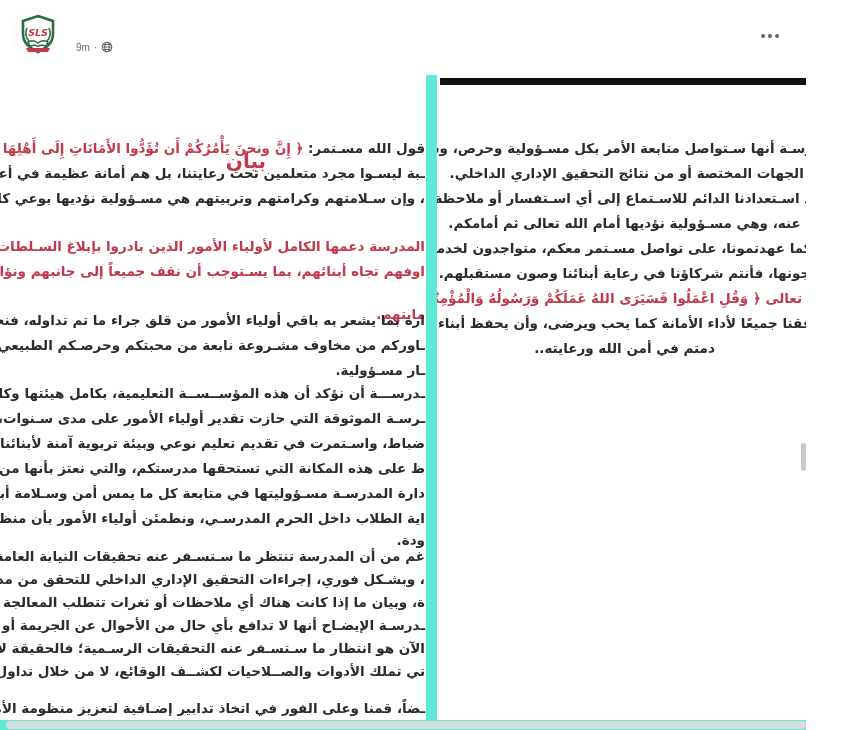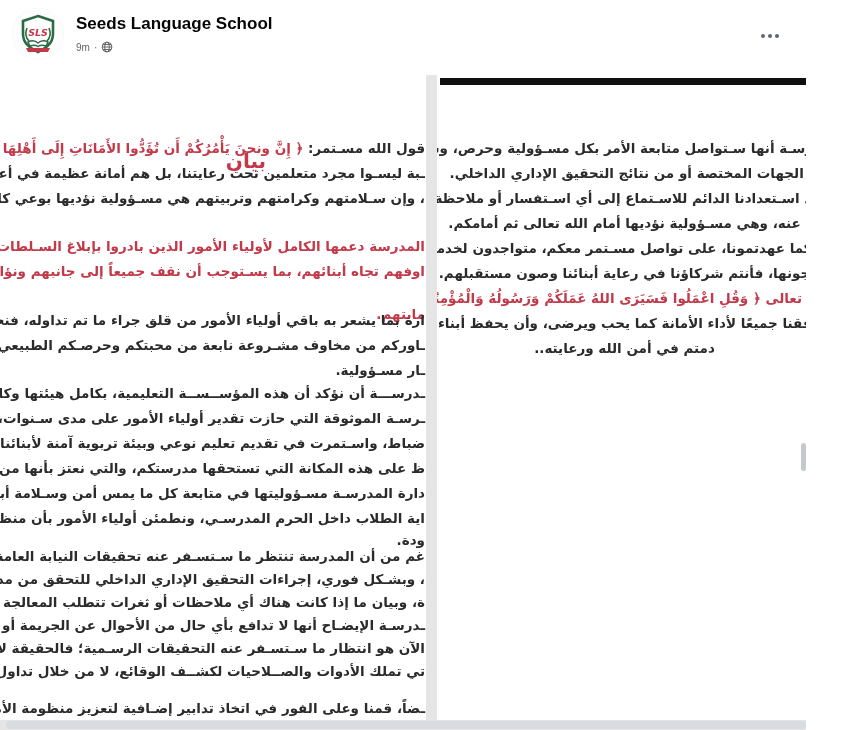--- a/index.html
+++ b/index.html
@@ -1,17 +1,17 @@
 <!DOCTYPE html>
 <html lang="en"><head>
 <meta charset="utf-8">
 <style>
   html,body{margin:0;padding:0;}
   body{background:#fff;font-family:"Liberation Sans","DejaVu Sans",sans-serif;}
-  .post{position:relative;width:806px;height:730px;background:#e5e5e5;overflow:hidden;}
+  .post{position:relative;width:806px;height:730px;background:#5eead4;overflow:hidden;}
 
   
   .header{position:absolute;top:0;left:0;right:0;height:75px;background:#fff;}
   .avatar{position:absolute;left:12px;top:8px;width:52px;height:52px;border-radius:50%;
           overflow:hidden;cursor:pointer;background:#fdfdfd;box-shadow:0 0 0 1px #eceff3 inset;}
   .hname{position:absolute;left:76px;top:14px;font-size:17px;font-weight:700;color:#050505;cursor:pointer;}
   .hsub{position:absolute;left:76px;top:40px;font-size:10px;color:#65676b;display:flex;align-items:center;gap:4px;}
   .hsub .ts{cursor:pointer;}
   .globe{display:inline-block;margin-top:1px;}
   .more{position:absolute;right:18px;top:24px;width:36px;height:24px;display:flex;align-items:center;
@@ -45,21 +45,20 @@
     <div class="avatar">
       <svg width="52" height="52" viewBox="0 0 52 52">
         <circle cx="26" cy="26" r="26" fill="#fdfdfd"></circle>
         <path d="M26 8 L41 13 V26 C41 36 33 40.5 26 44 C19 40.5 11 36 11 26 V13 Z" fill="#ffffff" stroke="#2d6b45" stroke-width="2.6"></path>
         <path d="M15 20 C13 25 14 30 17 33 M37 20 C39 25 38 30 35 33" fill="none" stroke="#2d6b45" stroke-width="1.6"></path>
         <text x="26" y="28" text-anchor="middle" font-size="9.5" font-weight="bold" font-style="italic" fill="#c23a4a" font-family="DejaVu Sans, sans-serif">SLS</text>
         <path d="M16 34 C20 32 24 33 26 35 C28 33 32 32 36 34 L34 38 C30 36.5 28 37 26 38.5 C24 37 22 36.5 18 38 Z" fill="#ffffff" stroke="#2d6b45" stroke-width="1.4"></path>
         <path d="M14 40 H38 L36 44 H16 Z" fill="#c23a4a"></path>
       </svg>
     </div>
-    <div class="hname">Seeds Language School</div>
     <div class="hsub">
       <span class="ts">9m</span>
       <span>·</span>
       <span class="globe">
         <svg width="12" height="12" viewBox="0 0 16 16" fill="none" stroke="#65676b" stroke-width="1.4">
           <circle cx="8" cy="8" r="6.4"></circle>
           <ellipse cx="8" cy="8" rx="3" ry="6.4"></ellipse>
           <path d="M1.8 8 H14.2 M2.6 4.6 H13.4 M2.6 11.4 H13.4"></path>
         </svg>
       </span>

